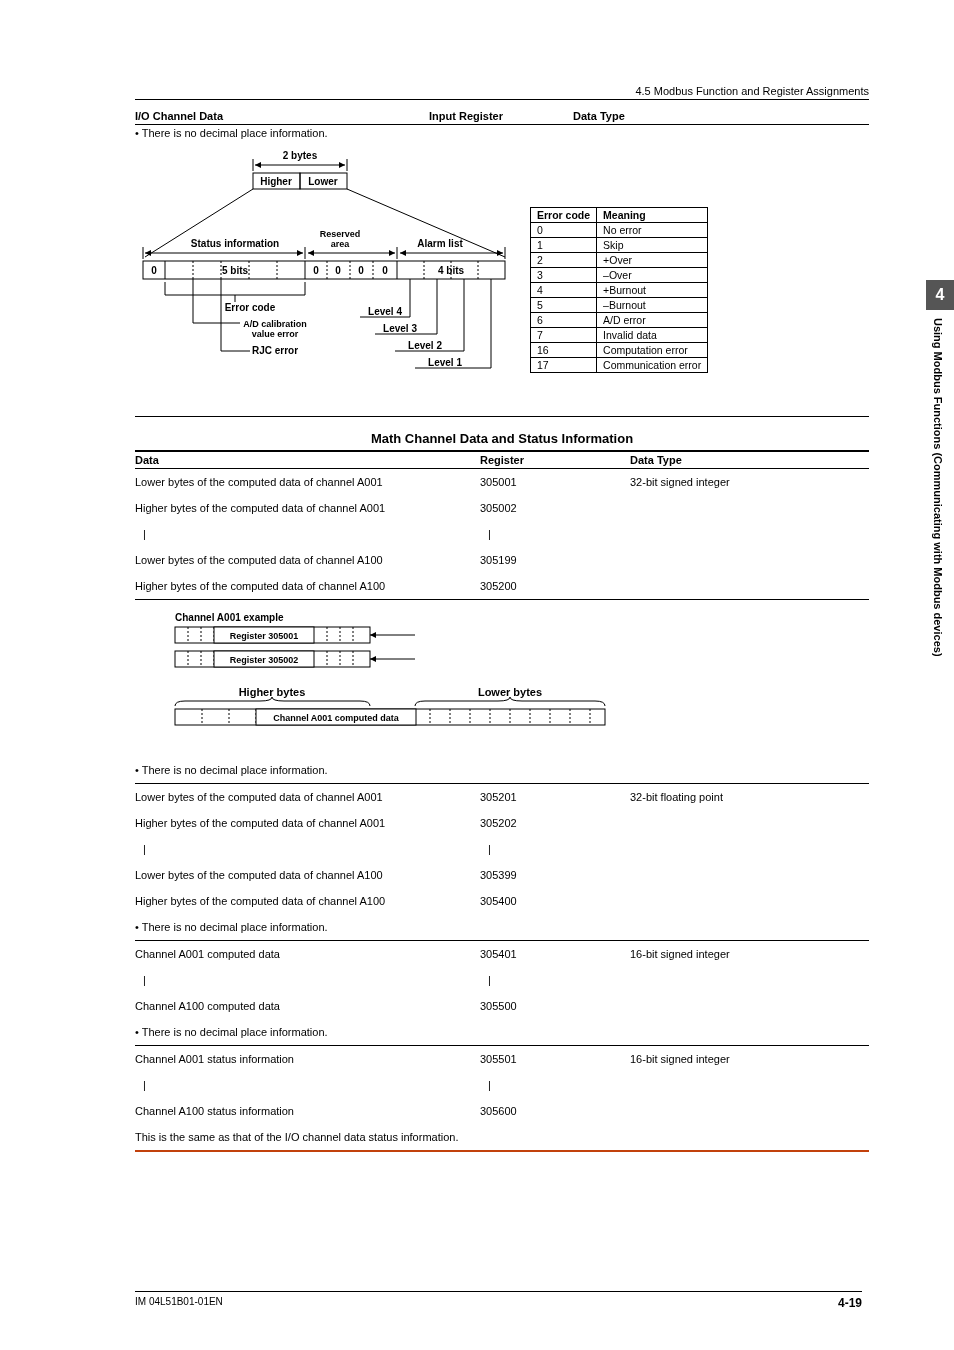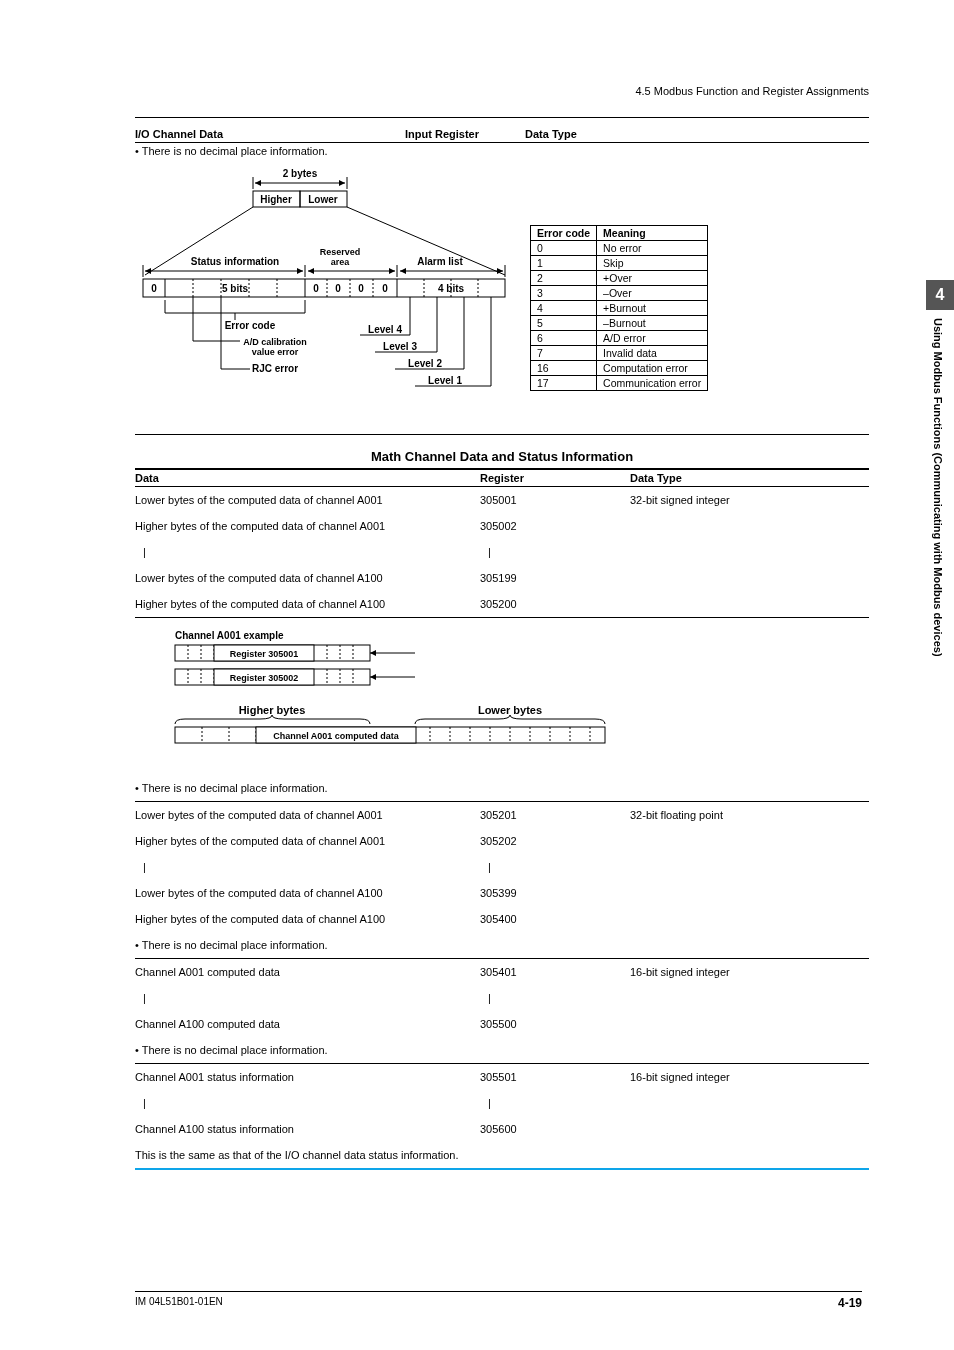--- a/index.html
+++ b/index.html
@@ -1,43 +1,43 @@
 <!DOCTYPE html>
 <html><head>
 <meta charset="utf-8">
 <style>
   * { box-sizing: border-box; }
   body { margin: 0; padding: 0; font-family: Arial, Helvetica, sans-serif; font-size: 11px; color: #000; background: #fff; width: 954px; }
   .page { padding: 85px 85px 40px 135px; position: relative; min-height: 1350px; }
   .header-line { border-top: 1px solid #000; margin-bottom: 2px; position: relative; }
-  .header-text { text-align: right; font-size: 11px; margin-bottom: 20px; }
+  .header-text { text-align: right; font-size: 11px; margin-bottom: 2px; }
   .section-tab { position: absolute; right: 0; top: 280px; width: 28px; }
   .tab-box { background: #555; color: #fff; font-weight: bold; font-size: 16px; text-align: center; padding: 6px 0; }
   .tab-text { writing-mode: vertical-rl; font-size: 11px; font-weight: bold; padding: 8px 6px; letter-spacing: 0; }
   .content { margin-top: 8px; }
-  .row1 { display: flex; border-bottom: 1px solid #000; padding: 2px 0; }
+  .row1 { display: flex; border-bottom: 1px solid #000; padding: 2px 0; gap: 24px; }
   .row1 .c1 { flex: 0 0 270px; font-weight: bold; }
   .row1 .c2 { flex: 0 0 120px; font-weight: bold; }
   .row1 .c3 { flex: 1; font-weight: bold; }
   .bullet { margin: 2px 0; }
   .diagram1 { position: relative; height: 270px; margin-top: 8px; border-bottom:1px solid #000;}
   svg { display: block; }
   .err-table { position: absolute; top: 60px; left: 395px; border-collapse: collapse; font-size: 10.5px; }
   .err-table th, .err-table td { border: 1px solid #000; padding: 1px 6px; text-align: left; }
   .err-table th { font-weight: bold; }
   .h3 { font-weight: bold; font-size: 13px; margin-top: 14px; margin-bottom: 4px; text-align: center; }
   .tbl2 { width: 100%; border-collapse: collapse; font-size: 11px; }
   .tbl2 .hdr { border-top: 2px solid #000; border-bottom: 1px solid #000; }
   .tbl2 .hdr td { font-weight: bold; padding: 2px 0; }
   .tbl2 td { padding: 7px 0; vertical-align: top; }
   .tbl2 .col1 { width: 345px; }
   .tbl2 .col2 { width: 150px; }
   .tbl2 .col3 { }
   .sep { border-bottom: 1px solid #000; }
-  .sep2 { border-bottom: 2px solid #0ea5e9; }
+  .sep2 { border-bottom: 2px solid #c2410c; }
   .diagram2 { padding: 4px 0 4px 20px; }
   .footer { position: absolute; bottom: 40px; left: 135px; right: 92px; border-top: 1px solid #000; padding-top: 4px; display: flex; justify-content: space-between; font-size: 10px; }
   .footer .pg { font-weight: bold; font-size: 12px; }
 </style>
 </head>
 <body>
 
 <div class="page">
 
   <div class="header-text">4.5  Modbus Function and Register Assignments</div>

